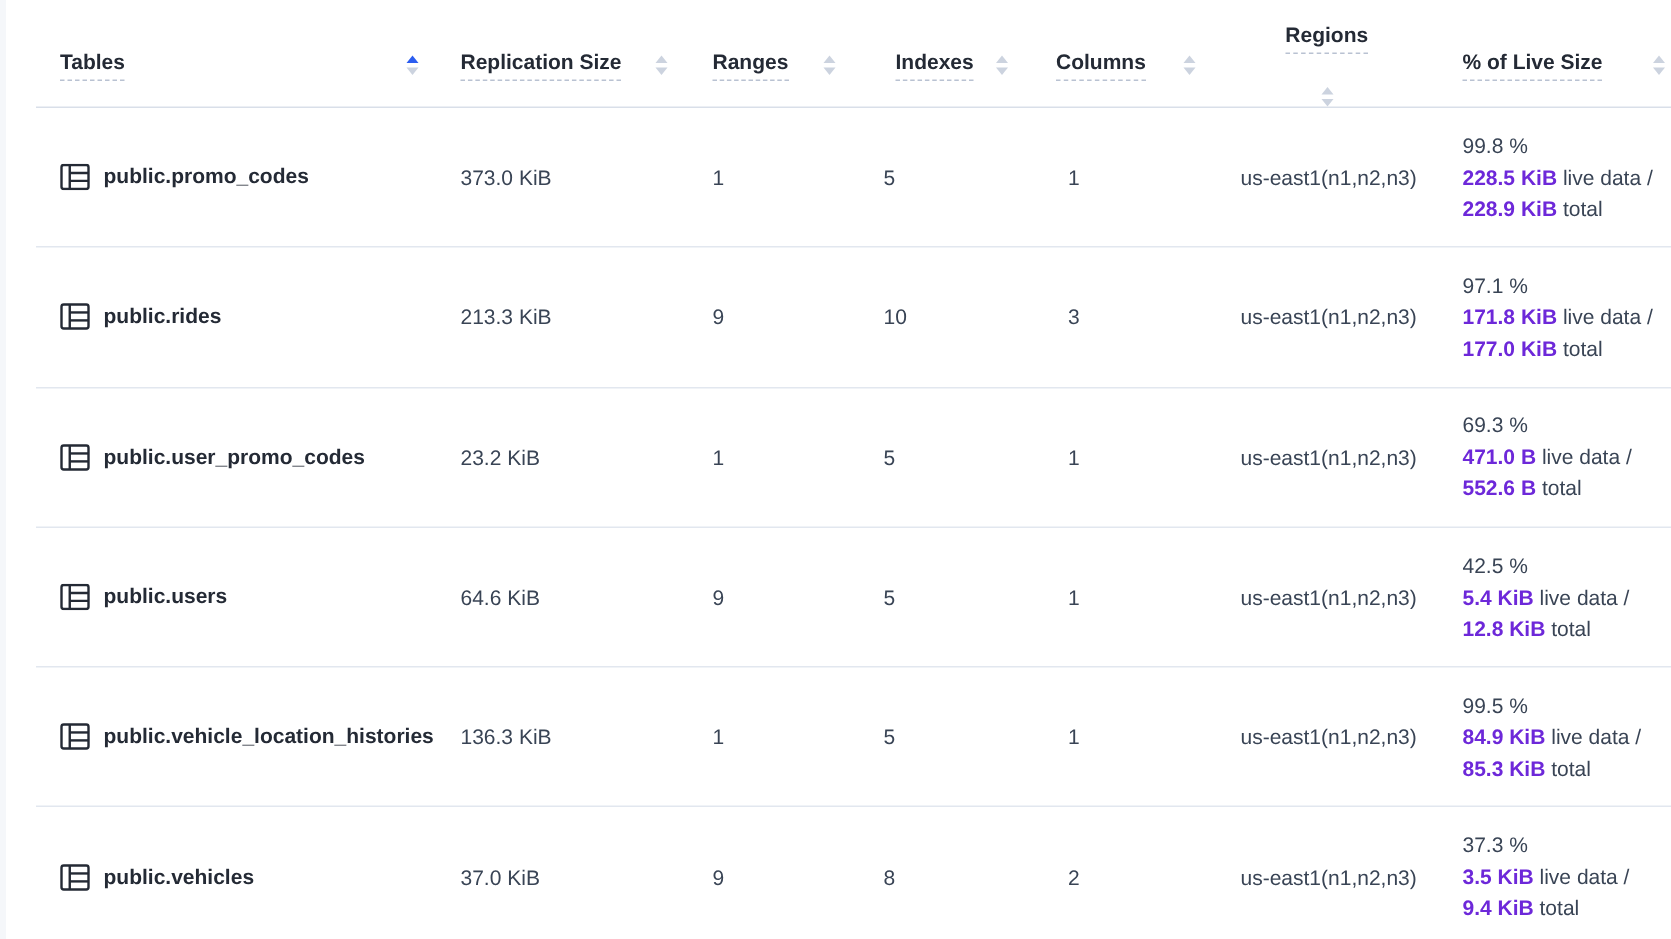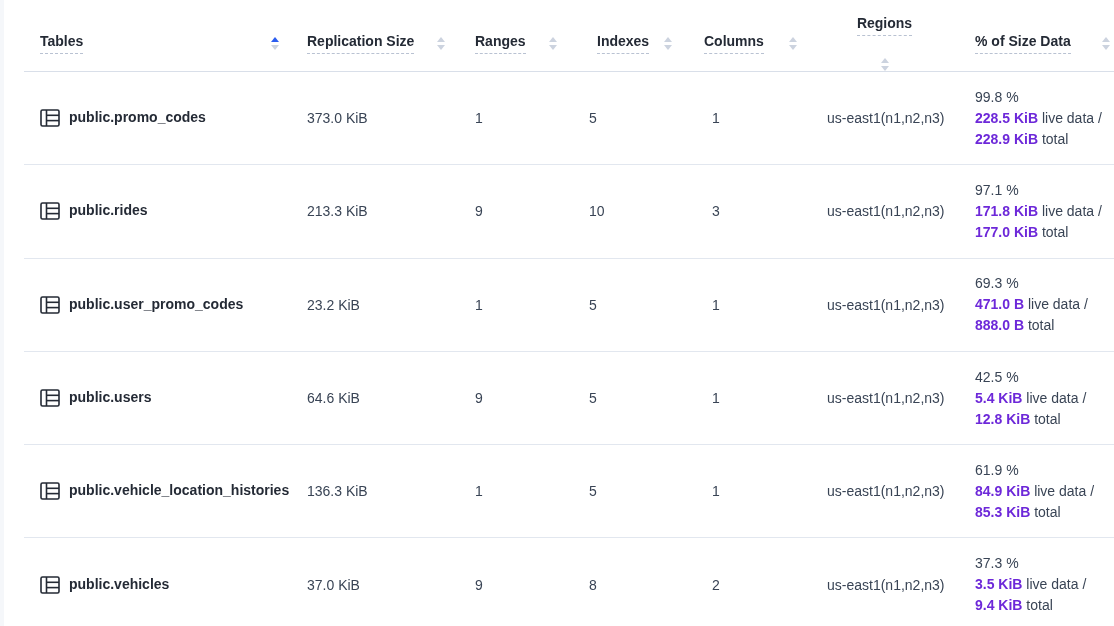--- a/index.html
+++ b/index.html
@@ -120,21 +120,21 @@
         </span>
       </div>
       <div class="hcell c6">
         <span class="hlabel">Regions</span>
         <span class="sort">
           <span class="caret up"></span>
           <span class="caret down"></span>
         </span>
       </div>
       <div class="hcell c7">
-        <span class="hlabel">% of Size Data</span>
+        <span class="hlabel">% of Live Size</span>
         <span class="sort">
           <span class="caret up"></span>
           <span class="caret down"></span>
         </span>
       </div>
     </div>
 
     <div class="grid row">
       <div class="cell c1">
         <span class="ticon">
@@ -212,21 +212,21 @@
       <div class="cell c4">5</div>
       <div class="cell c5">1</div>
       <div class="cell c6">us-east1(n1,n2,n3)</div>
       <div class="cell c7">
         <div class="live-pct">69.3 %</div>
         <div class="live-line">
           <span class="b">471.0 B</span>
           <span>live data /</span>
         </div>
         <div class="live-line">
-          <span class="b">888.0 B</span>
+          <span class="b">552.6 B</span>
           <span>total</span>
         </div>
       </div>
     </div>
 
     <div class="grid row">
       <div class="cell c1">
         <span class="ticon">
           <svg width="20" height="18" viewBox="0 0 20 18" fill="none">
               <rect x="1" y="1" width="18" height="16" rx="1.5" stroke="#242a35" stroke-width="1.6"></rect>
@@ -266,21 +266,21 @@
             </svg>
         </span>
         <span class="tname">public.vehicle_location_histories</span>
       </div>
       <div class="cell c2">136.3 KiB</div>
       <div class="cell c3">1</div>
       <div class="cell c4">5</div>
       <div class="cell c5">1</div>
       <div class="cell c6">us-east1(n1,n2,n3)</div>
       <div class="cell c7">
-        <div class="live-pct">61.9 %</div>
+        <div class="live-pct">99.5 %</div>
         <div class="live-line">
           <span class="b">84.9 KiB</span>
           <span>live data /</span>
         </div>
         <div class="live-line">
           <span class="b">85.3 KiB</span>
           <span>total</span>
         </div>
       </div>
     </div>

